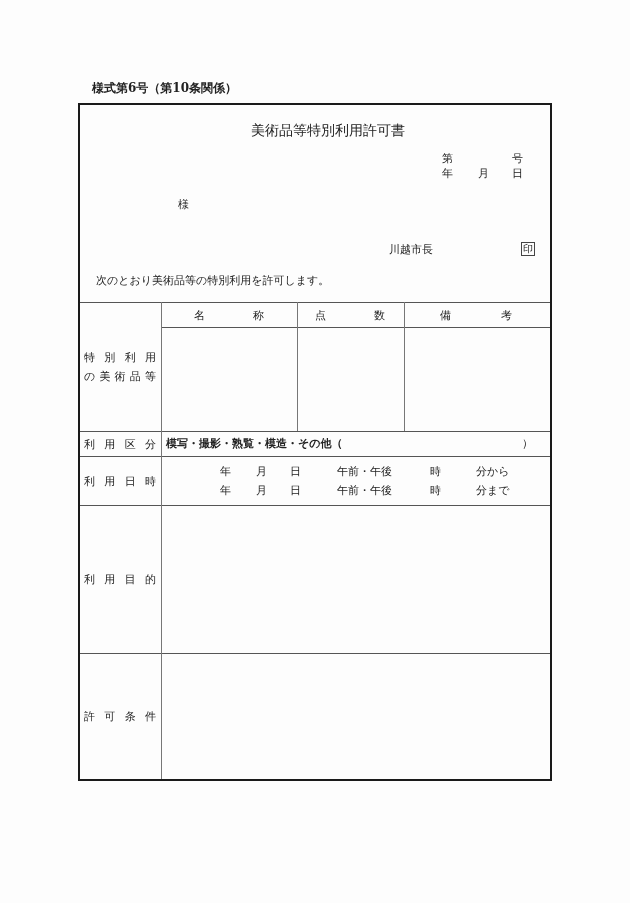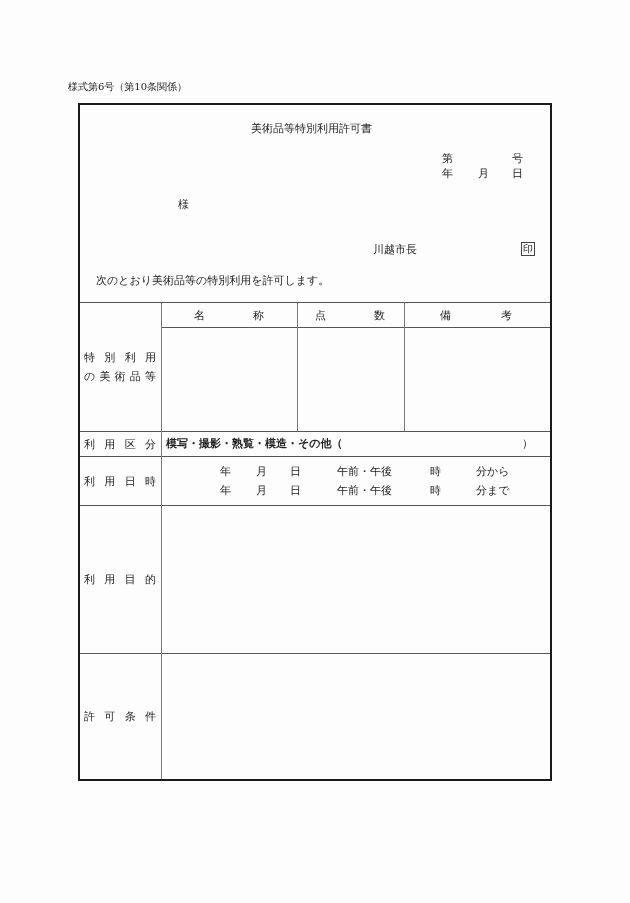--- a/index.html
+++ b/index.html
@@ -10,32 +10,32 @@
   body {
     width: 630px;
     height: 903px;
     position: relative;
     overflow: hidden;
     font-family: "DejaVu Serif", "Liberation Serif", serif;
     color: #222;
     font-size: 11px;
   }
   .abs { position: absolute; white-space: nowrap; line-height: 1; }
-  .form-number { left: 68px; top: 82px; font-size: 10px; }
+  .form-number { left: 92px; top: 82px; font-size: 12px; font-weight: bold; }
 
   .outer {
     position: absolute;
     left: 78px; top: 103px;
     width: 470px; height: 674px;
     border: 2px solid #1a1a1a;
   }
   .hline { position: absolute; height: 1px; background: #555; }
   .vline { position: absolute; width: 1px; background: #777; }
 
-  .title { left: 251px; top: 123px; font-size: 11px; }
+  .title { left: 251px; top: 123px; font-size: 14px; }
   .seal {
     left: 521px; top: 242px;
     border: 1px solid #444;
     padding: 0 1px;
     font-size: 10px;
     line-height: 12px;
   }
   .label-cell {
     position: absolute;
     left: 80px;
@@ -70,21 +70,21 @@
 <div class="abs title">美術品等特別利用許可書</div>
 
 <div class="abs" style="left:442px;top:153px;">第</div>
 <div class="abs" style="left:512px;top:153px;">号</div>
 <div class="abs" style="left:442px;top:168px;">年</div>
 <div class="abs" style="left:478px;top:168px;">月</div>
 <div class="abs" style="left:512px;top:168px;">日</div>
 
 <div class="abs" style="left:178px;top:199px;">様</div>
 
-<div class="abs" style="left:373px;top:244px;">川越市長</div>
+<div class="abs" style="left:389px;top:244px;">川越市長</div>
 <div class="abs seal">印</div>
 
 <div class="abs" style="left:96px;top:275px;">次のとおり美術品等の特別利用を許可します。</div>
 
 <div class="hline" style="left:80px;top:302px;width:470px;"></div>
 <div class="hline" style="left:161px;top:327px;width:389px;"></div>
 <div class="hline" style="left:80px;top:431px;width:470px;"></div>
 <div class="hline" style="left:80px;top:456px;width:470px;"></div>
 <div class="hline" style="left:80px;top:505px;width:470px;"></div>
 <div class="hline" style="left:80px;top:653px;width:470px;"></div>

